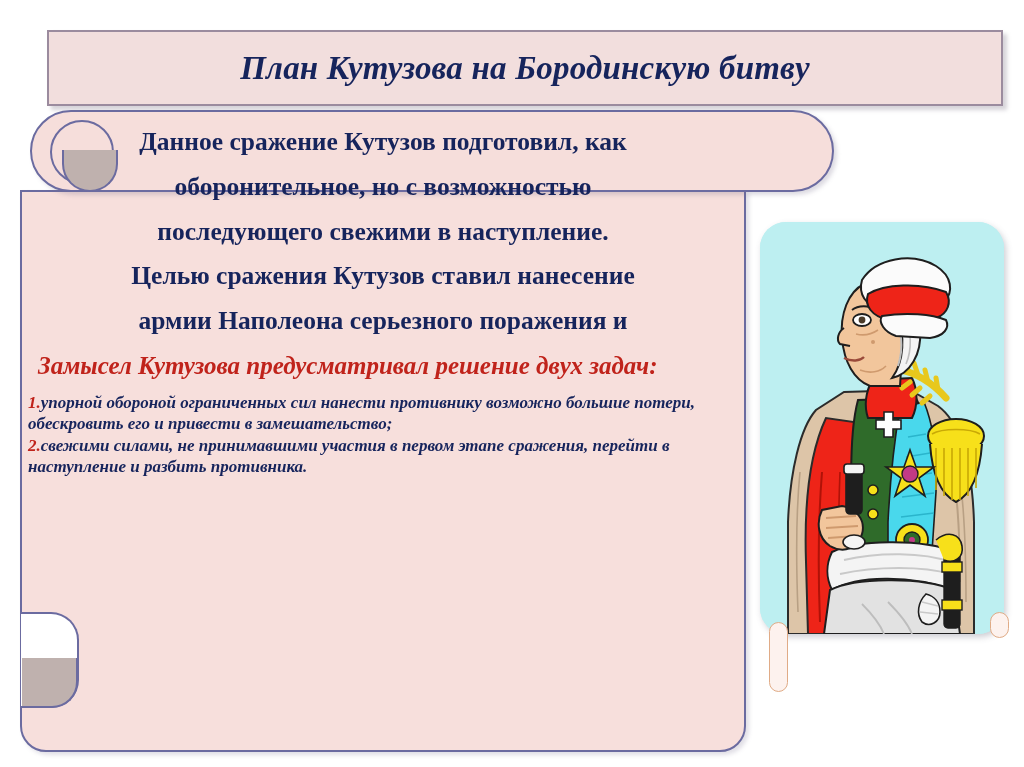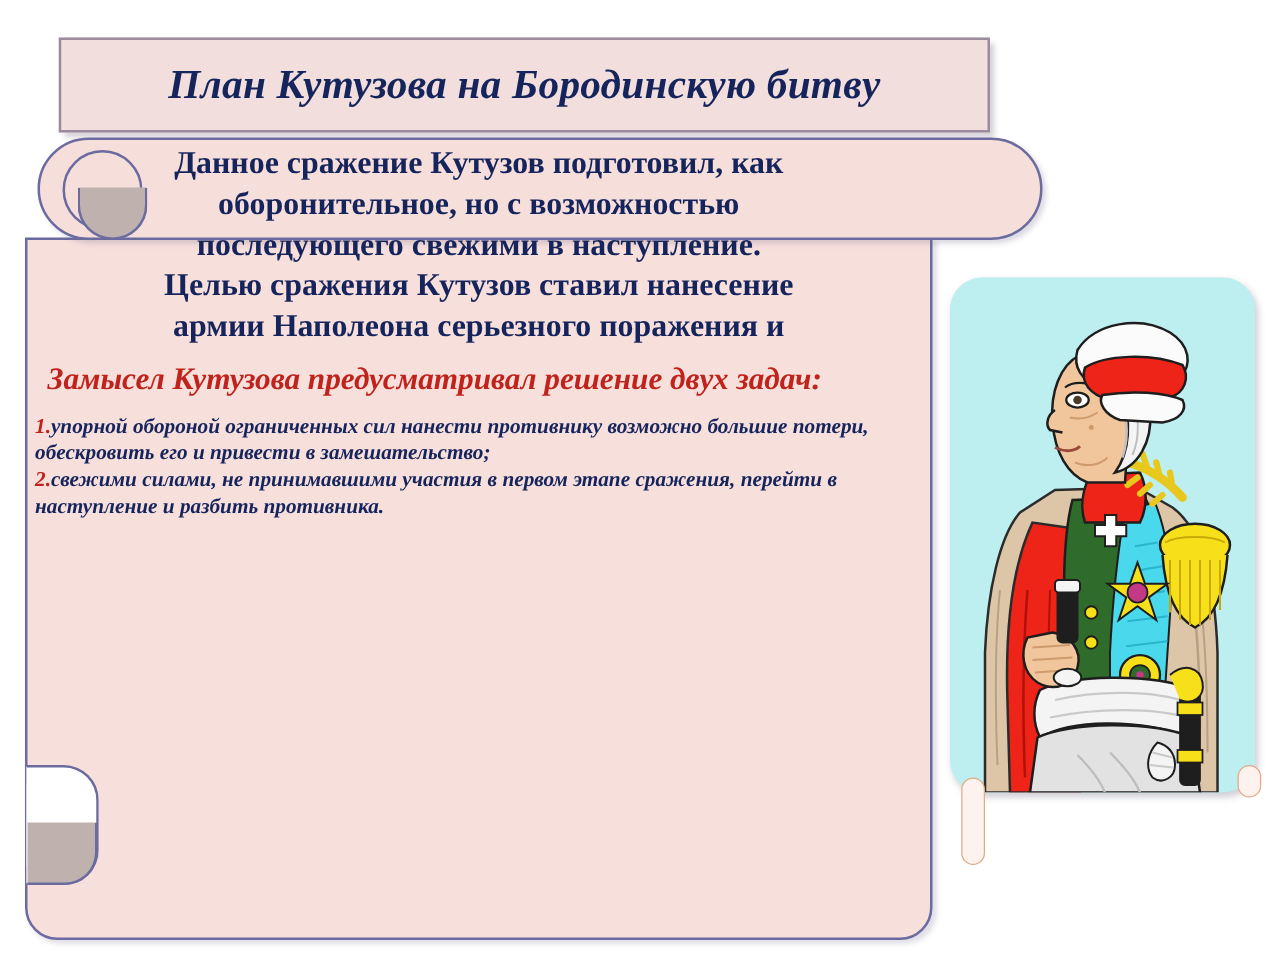--- a/index.html
+++ b/index.html
@@ -21,21 +21,21 @@
     inset: 0;
     background: #ffffff;
     overflow: hidden;
   }
 
   
   #title-bar {
     position: absolute;
     left: 47px;
     top: 30px;
-    width: 745px;
+    width: 956px;
     height: 76px;
     background: #f2dedd;
     border: 2px solid #9b8b9e;
     box-sizing: border-box;
     box-shadow: 4px 4px 4px rgba(120,110,130,0.30);
     display: flex;
     align-items: center;
     justify-content: center;
   }
   #title-text {
@@ -137,21 +137,21 @@
     padding: 0;
     box-sizing: border-box;
   }
 
   .para-center {
     color: #16245c;
     font-weight: bold;
     font-size: 25.5px;
     line-height: 1.285;
     text-align: center;
-    margin: 0;
+    margin: 12px;
     padding: 0 6px;
   }
 
   .para-red {
     color: #c0231b;
     font-weight: bold;
     font-style: italic;
     font-size: 25px;
     line-height: 1.27;
     text-align: left;

